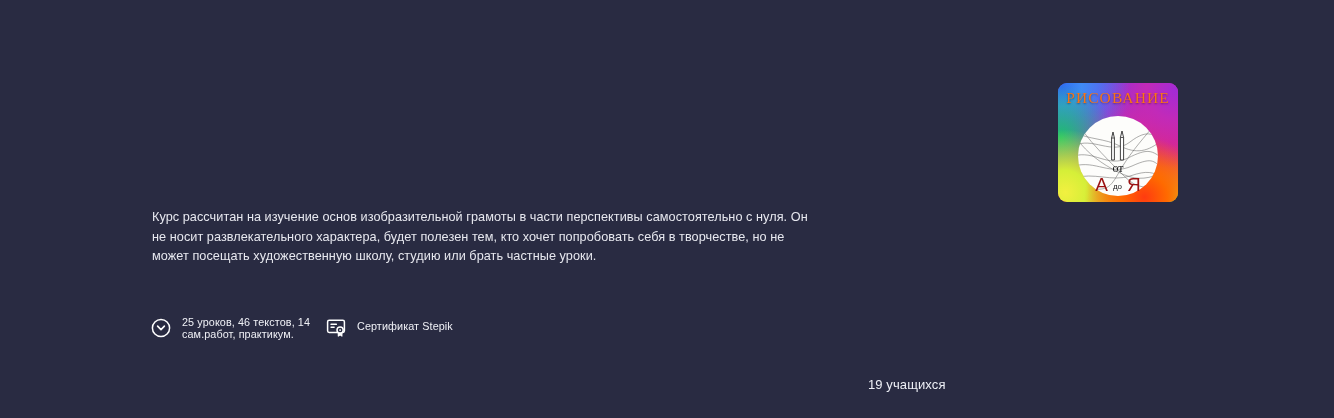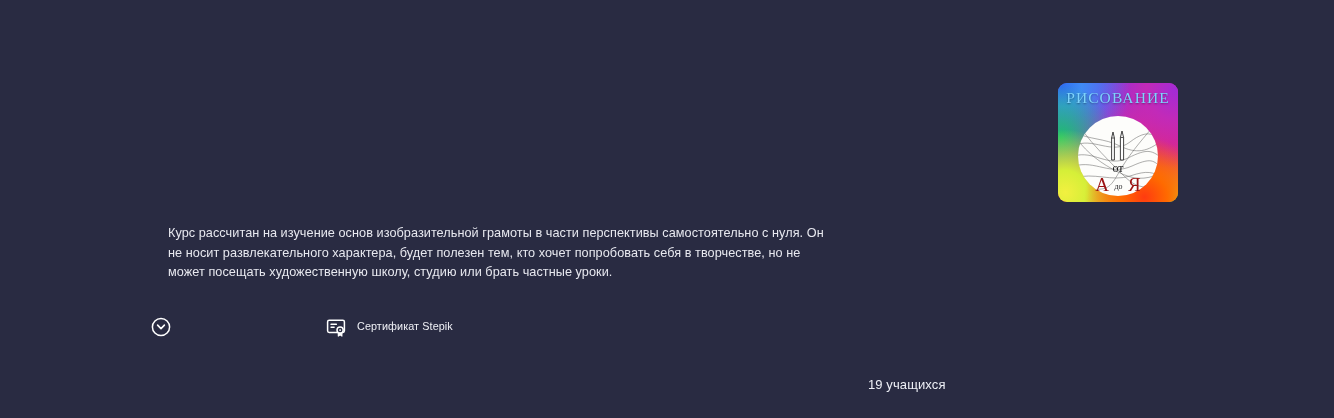--- a/index.html
+++ b/index.html
@@ -34,21 +34,21 @@
     color: #ffffff;
     letter-spacing: 0.1px;
   }
 
   
   .course-description {
     position: absolute;
     left: 152px;
     top: 208px;
     width: 662px;
-    margin: 16px;
+    margin: 0;
     font-size: 12.7px;
     line-height: 19.5px;
     font-weight: 400;
     color: #e7e8ef;
     letter-spacing: 0.05px;
   }
 
   
   .meta-row {
     position: absolute;
@@ -113,41 +113,41 @@
       linear-gradient(150deg, #4b5cf0 0%, #8d2fdc 25%, #d62a9a 48%, #f03a3a 66%, #f58a16 80%, #c9e83c 100%);
   }
   .thumb-title {
     position: absolute;
     left: 0; right: 0;
     top: 6px;
     text-align: center;
     font-family: "Liberation Serif", "DejaVu Serif", serif;
     font-size: 15.5px;
     letter-spacing: 1.1px;
-    color: #7dd3fc;
+    color: #f97316;
     text-shadow: 0 1px 2px rgba(0,0,0,0.38);
   }
   .thumb-circle {
     position: absolute;
     left: 50%;
     top: 33px;
     transform: translateX(-50%);
     width: 80px;
     height: 80px;
     border-radius: 50%;
     background: #fdfdfb;
     overflow: hidden;
   }
   .thumb-circle svg { display: block; }
   .thumb-az {
     position: absolute;
     left: 0; right: 0;
     bottom: 8px;
     text-align: center;
-    font-family: Liberation Serif, serif;
+    font-family: Liberation Sans, sans-serif;
     color: #111;
     line-height: 1;
   }
   .az-big {
     font-size: 19px;
     color: #9b1212;
     vertical-align: baseline;
   }
   .az-small {
     font-size: 8px;
@@ -180,20 +180,21 @@
 
   <div class="meta-row">
 
     <div class="meta-item lessons">
       <span class="meta-icon">
         <svg width="22" height="22" viewBox="0 0 22 22" fill="none">
           <circle cx="11" cy="11" r="8.6" stroke="#ffffff" stroke-width="1.5"></circle>
           <path d="M7.6 9.1 L11 12.6 L14.4 9.1" stroke="#ffffff" stroke-width="1.6" stroke-linecap="round" stroke-linejoin="round" fill="none"></path>
         </svg>
       </span>
+      <span class="meta-text">25 уроков, 46 текстов, 14 сам.работ, практикум.</span>
     </div>
 
     <div class="meta-item certificate" style="margin-left:-3px;">
       <span class="meta-icon">
         <svg width="22" height="22" viewBox="0 0 22 22" fill="none">
           <rect x="2.6" y="4.2" width="16.8" height="12.2" rx="1.6" stroke="#ffffff" stroke-width="1.5"></rect>
           <rect x="5.4" y="7.6" width="6.6" height="1.5" rx="0.6" fill="#ffffff"></rect>
           <rect x="5.4" y="10.4" width="4.4" height="1.5" rx="0.6" fill="#ffffff"></rect>
           <circle cx="15.1" cy="14.1" r="3.1" fill="#292b42" stroke="#ffffff" stroke-width="1.5"></circle>
           <circle cx="15.1" cy="14.1" r="0.95" fill="#ffffff"></circle>

